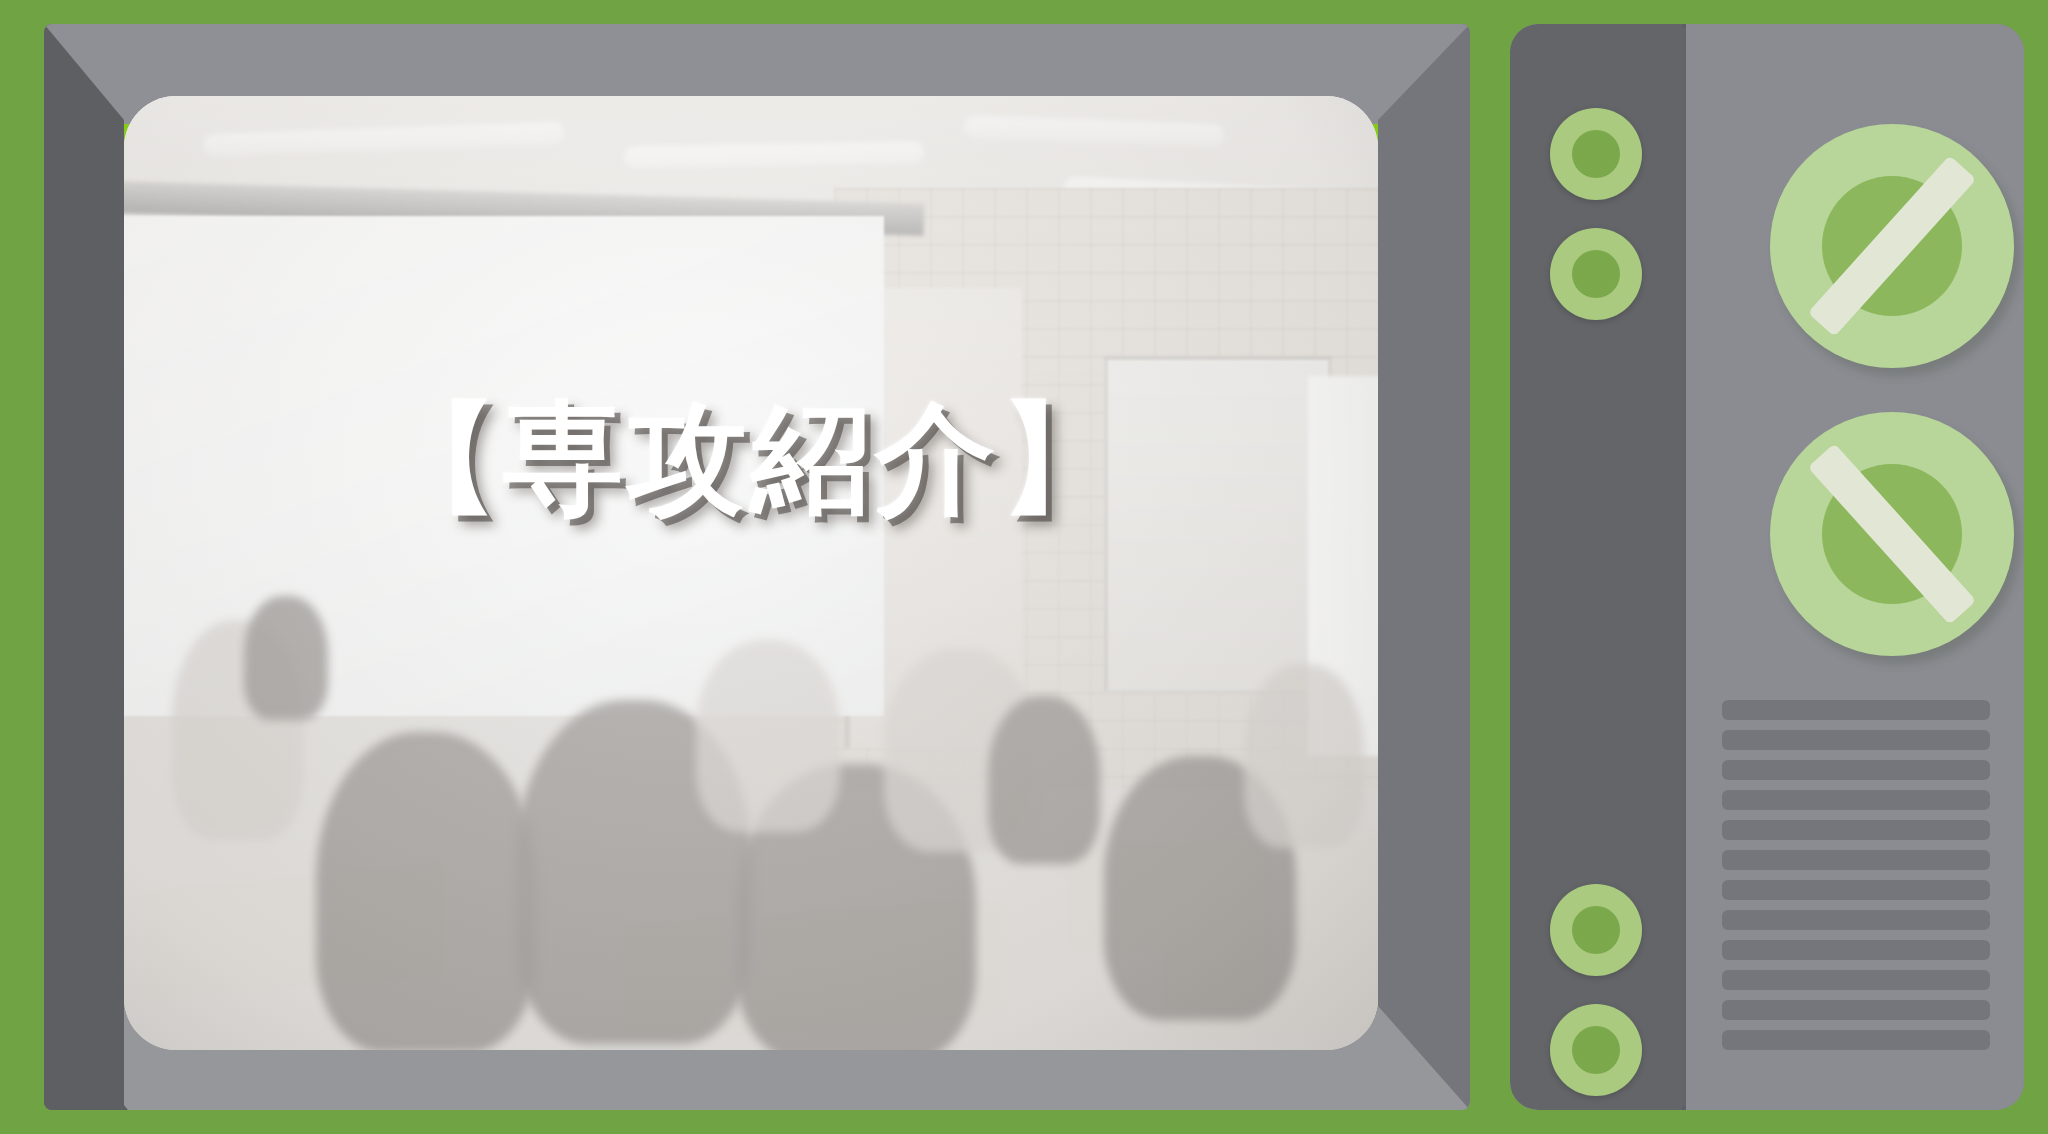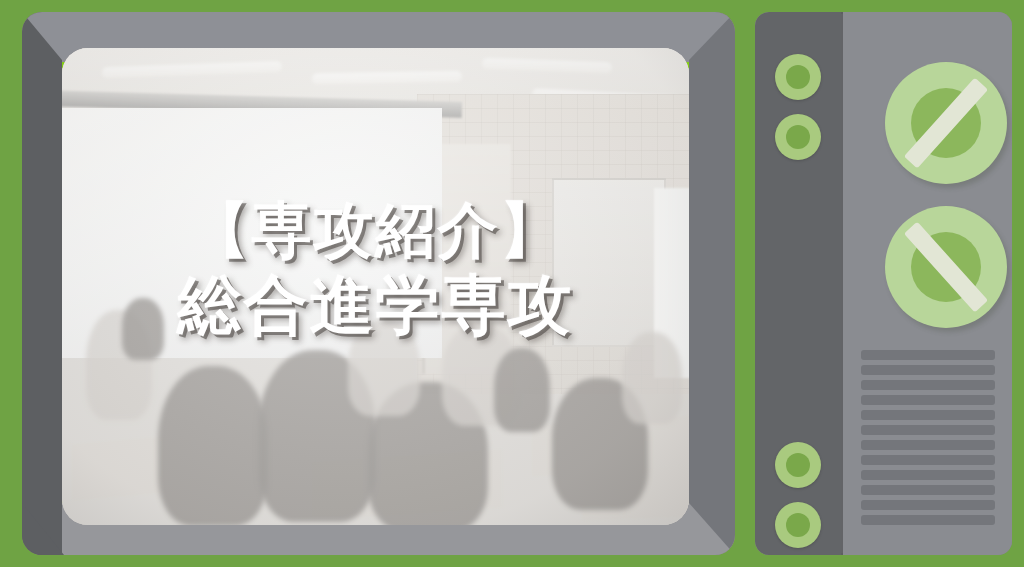--- a/index.html
+++ b/index.html
@@ -13,21 +13,21 @@
   #stage{
     position:relative;width:1024px;height:567px;
     background:#6fa344;
     box-sizing:border-box;
   }
 
   
   .tv-body{
     position:absolute;left:22px;top:12px;width:713px;height:543px;
     background:#84cc16;
-    border-radius:20px;
+    border-radius:4px;
     box-sizing:border-box;
     overflow:hidden;
   }
   
   .tv-bevel-top{
     position:absolute;left:0;top:0;width:100%;height:50px;
     background:#8e9096;
   }
   .tv-bevel-left{
     position:absolute;left:0;top:0;width:40px;height:100%;
@@ -283,21 +283,20 @@
         <div class="ph-student" style="left:432px;top:300px;width:56px;height:84px;"></div>
         <div class="ph-student" style="left:490px;top:330px;width:96px;height:132px;"></div>
         <div class="ph-student light" style="left:560px;top:284px;width:60px;height:92px;"></div>
 
         <div class="ph-wash"></div>
         <div class="ph-vignette"></div>
       </div>
 
       <div class="headline">
         <span class="hl-1">【専攻紹介】</span>
-        <span class="hl-2">総合進学専攻</span>
       </div>
     </div>
   </div>
 
   <div class="panel">
     <div class="panel-main">
 
       <div class="dial d1">
         <div class="inner"></div>
         <div class="pointer"></div>

